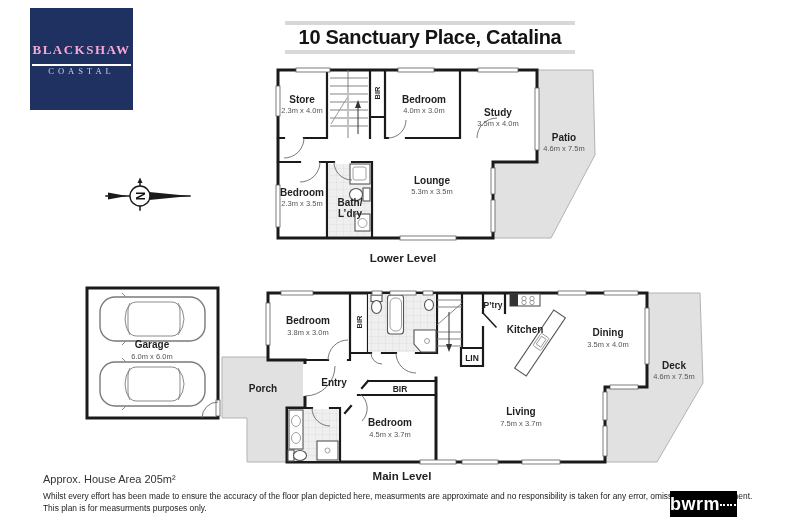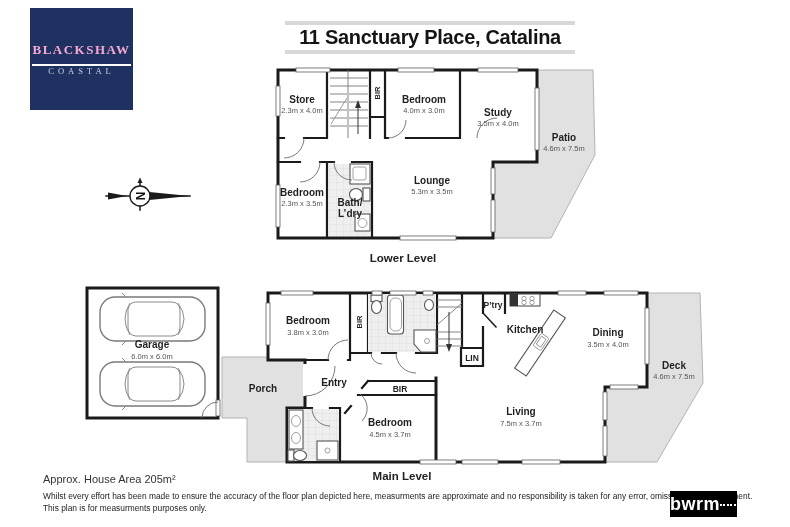--- a/index.html
+++ b/index.html
@@ -49,21 +49,21 @@
 </head>
 <body>
 
 <div id="canvas">
 
   <div id="logo" class="abs">
     <div class="l1">BLACKSHAW</div>
     <div class="l2">COASTAL</div>
   </div>
   <div class="bar abs" style="top:21px"></div>
-  <div id="title" class="abs">11 Sanctuary Place, Catalina</div>
+  <div id="title" class="abs">10 Sanctuary Place, Catalina</div>
   <div class="bar abs" style="top:50px"></div>
 
   <svg width="790" height="527" viewBox="0 0 790 527">
     <defs>
       <pattern id="tile" width="7" height="7" patternUnits="userSpaceOnUse">
         <rect width="7" height="7" fill="#efefef"></rect>
         <path d="M7,0 L0,0 0,7" fill="none" stroke="#d6d6d6" stroke-width="0.7"></path>
       </pattern>
       <g id="car">
         <rect x="0" y="0" width="105" height="44" rx="15" class="carline"></rect>

